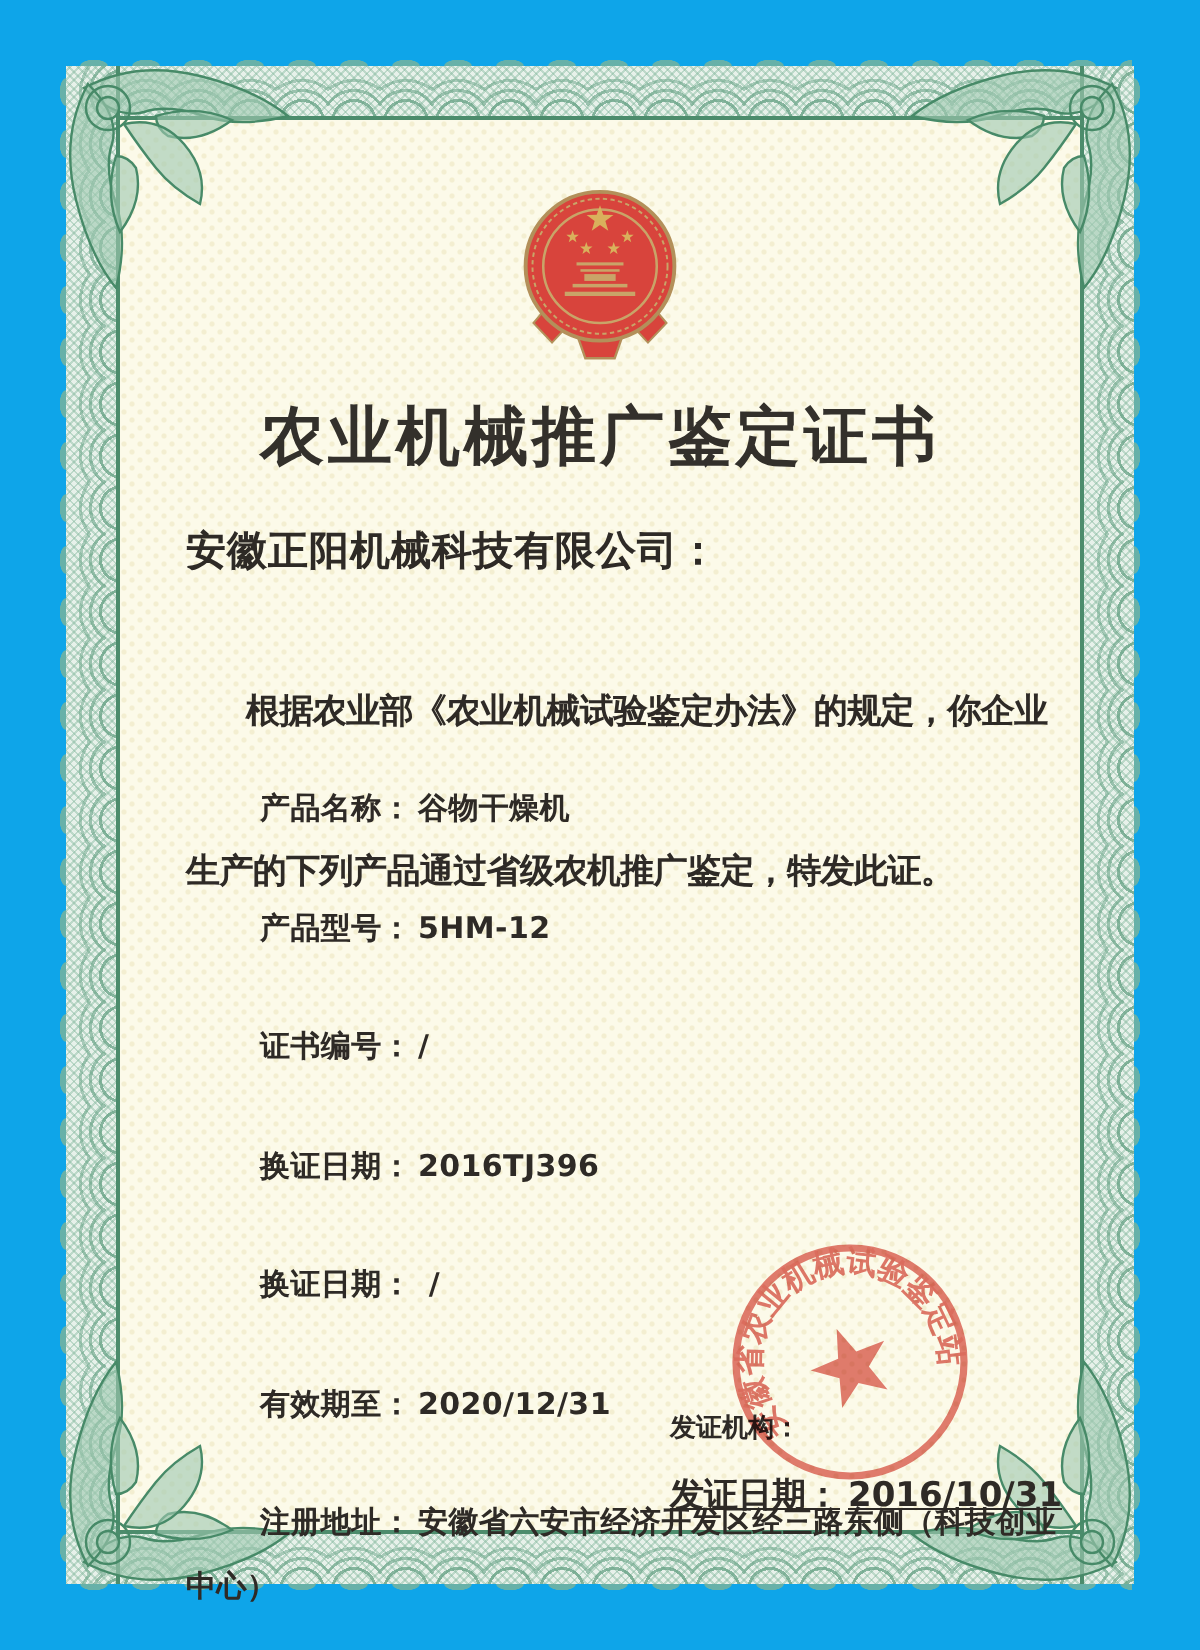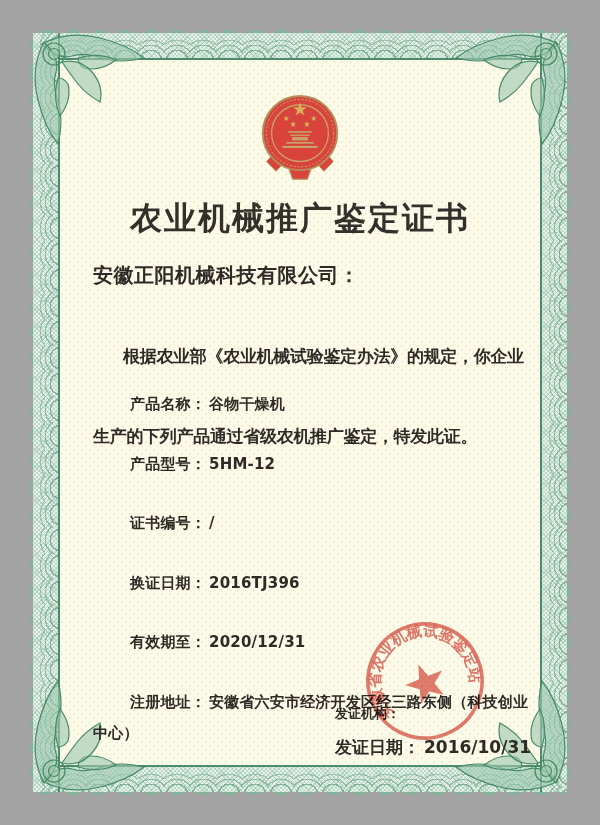--- a/index.html
+++ b/index.html
@@ -1,17 +1,17 @@
 <!DOCTYPE html>
 <html><head>
 <meta charset="utf-8">
 <style>
   html,body{margin:0;padding:0;}
   .page{
-    position:relative;width:600px;height:825px;background:#a3a3a3;overflow:hidden;
+    position:relative;width:600px;height:825px;background:#0ea5e9;overflow:hidden;
     font-family:"DejaVu Sans",sans-serif;color:#2e2a26;
   }
   
   .paper{
     position:absolute;inset:34px;background-color:#fcfae9;
     background-image:
       radial-gradient(rgba(210,196,122,.22) 1px,transparent 1.6px),
       radial-gradient(rgba(210,196,122,.22) 1px,transparent 1.6px);
     background-size:8px 8px;background-position:0 0,4px 4px;
   }
@@ -74,21 +74,21 @@
     font-size:17px;font-weight:bold;line-height:32px;letter-spacing:-.3px;}
   .para .pline{white-space:nowrap;margin-top:48px;}
   .para .pline.indent{text-indent:30px;}
   .fields{position:absolute;left:93px;top:361px;width:448px;z-index:3;
     font-size:15px;font-weight:bold;line-height:31.5px;letter-spacing:.2px;}
   .field{text-indent:37px;margin-top:28px;}
   .field .value{padding-left:3px;}
   .issuer-line{position:absolute;left:335px;top:705px;z-index:3;
     font-size:13px;font-weight:bold;}
   .date-line{position:absolute;left:335px;top:736px;z-index:3;
-    font-size:17px;font-weight:bold;}
+    font-size:17px;font-weight:bold;text-decoration:underline;}
   .date-line .value{padding-left:4px;}
   
   .seal{position:absolute;left:350px;top:606px;width:150px;height:150px;z-index:5;
     opacity:.85;mix-blend-mode:multiply;}
 </style>
 </head>
 <body>
 
 <div class="page">
 
@@ -184,20 +184,23 @@
     <div class="field">
       <span class="label">产品型号：</span><span class="value">5HM-12</span>
     </div>
     <div class="field">
       <span class="label">证书编号：</span><span class="value">/</span>
     </div>
     <div class="field">
       <span class="label">换证日期：</span><span class="value">2016TJ396</span>
     </div>
     <div class="field">
+      <span class="label">换证日期：</span><span class="value"> /</span>
+    </div>
+    <div class="field">
       <span class="label">有效期至：</span><span class="value">2020/12/31</span>
     </div>
     <div class="field">
       <span class="label">注册地址：</span><span class="value">安徽省六安市经济开发区经三路东侧（科技创业中心）</span>
     </div>
   </div>
 
   <div class="issuer-line">发证机构：</div>
   <div class="date-line">
     <span>发证日期：</span><span class="value">2016/10/31</span>

